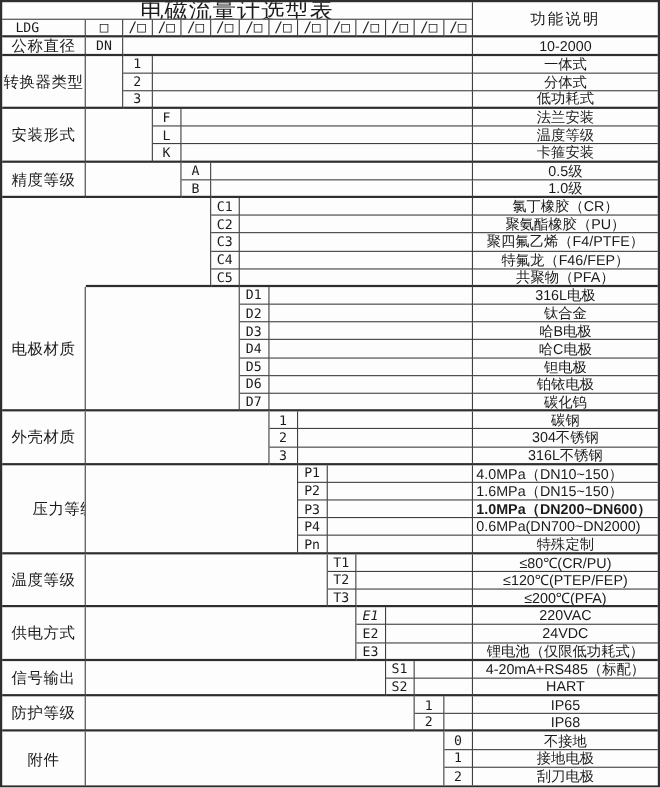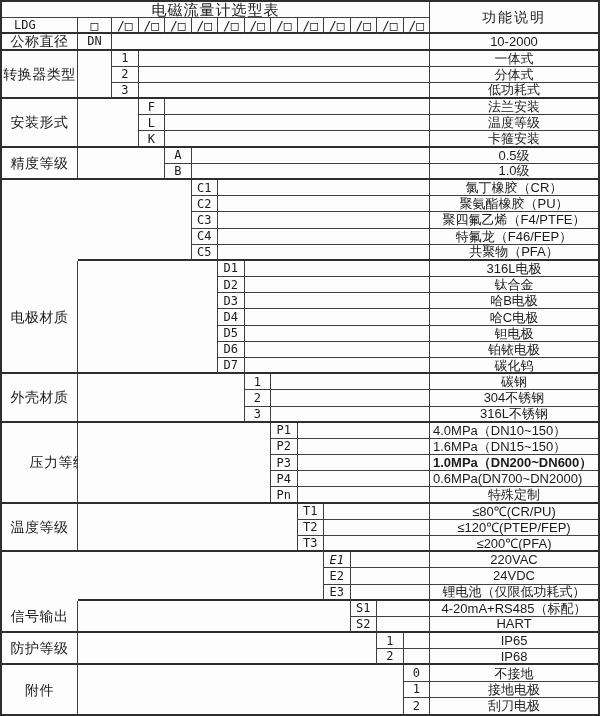--- a/index.html
+++ b/index.html
@@ -17,21 +17,21 @@
     box-sizing:border-box;
     border-right:1px solid #3f3f3f;
     border-bottom:1px solid #3f3f3f;
     display:flex; align-items:center; justify-content:center;
     font-size:13px; white-space:nowrap; overflow:hidden;
     line-height:1;
   }
   .lastcol { border-right:none; }
   .nob { border-bottom:none; }
   .thick { border-bottom-width:2px; border-bottom-color:#2e2e2e; }
-  .title { font-size:15px; letter-spacing:1px; }
+  .title { font-size:21px; letter-spacing:1px; }
   .fhead { font-size:14px; letter-spacing:2px; }
   .glabel { font-size:14px; letter-spacing:0.5px; }
   .code { font-family:"DejaVu Sans Mono",monospace; font-size:12px; }
   .slot { font-family:"DejaVu Sans Mono",monospace; font-size:13px; }
   .lpad { justify-content:flex-start; padding-left:12px; }
   .desc { font-size:13px; }
   .aleft { justify-content:flex-start; padding-left:3px; }
 </style>
 </head>
 <body>
@@ -158,20 +158,21 @@
     <div class="cell thick" style="grid-area: 32 / 2 / span 3 / span 8;"></div>
     <div class="cell code" style="grid-area: 32 / 10 / span 1 / span 1;">T1</div>
     <div class="cell" style="grid-area: 32 / 11 / span 1 / span 4;"></div>
     <div class="cell desc lastcol" style="grid-area: 32 / 15 / span 1 / span 1;">≤80℃(CR/PU)</div>
     <div class="cell code" style="grid-area: 33 / 10 / span 1 / span 1;">T2</div>
     <div class="cell" style="grid-area: 33 / 11 / span 1 / span 4;"></div>
     <div class="cell desc lastcol" style="grid-area: 33 / 15 / span 1 / span 1;">≤120℃(PTEP/FEP)</div>
     <div class="cell code thick" style="grid-area: 34 / 10 / span 1 / span 1;">T3</div>
     <div class="cell thick" style="grid-area: 34 / 11 / span 1 / span 4;"></div>
     <div class="cell desc lastcol thick" style="grid-area: 34 / 15 / span 1 / span 1;">≤200℃(PFA)</div>
+    <div class="cell glabel thick" style="grid-area: 35 / 1 / span 3 / span 1;">供电方式</div>
     <div class="cell thick" style="grid-area: 35 / 2 / span 3 / span 9;"></div>
     <div class="cell code" style="grid-area: 35 / 11 / span 1 / span 1; font-style: italic;">E1</div>
     <div class="cell" style="grid-area: 35 / 12 / span 1 / span 3;"></div>
     <div class="cell desc lastcol" style="grid-area: 35 / 15 / span 1 / span 1;">220VAC</div>
     <div class="cell code" style="grid-area: 36 / 11 / span 1 / span 1;">E2</div>
     <div class="cell" style="grid-area: 36 / 12 / span 1 / span 3;"></div>
     <div class="cell desc lastcol" style="grid-area: 36 / 15 / span 1 / span 1;">24VDC</div>
     <div class="cell code thick" style="grid-area: 37 / 11 / span 1 / span 1;">E3</div>
     <div class="cell thick" style="grid-area: 37 / 12 / span 1 / span 3;"></div>
     <div class="cell desc lastcol thick" style="grid-area: 37 / 15 / span 1 / span 1;">锂电池（仅限低功耗式）</div>

